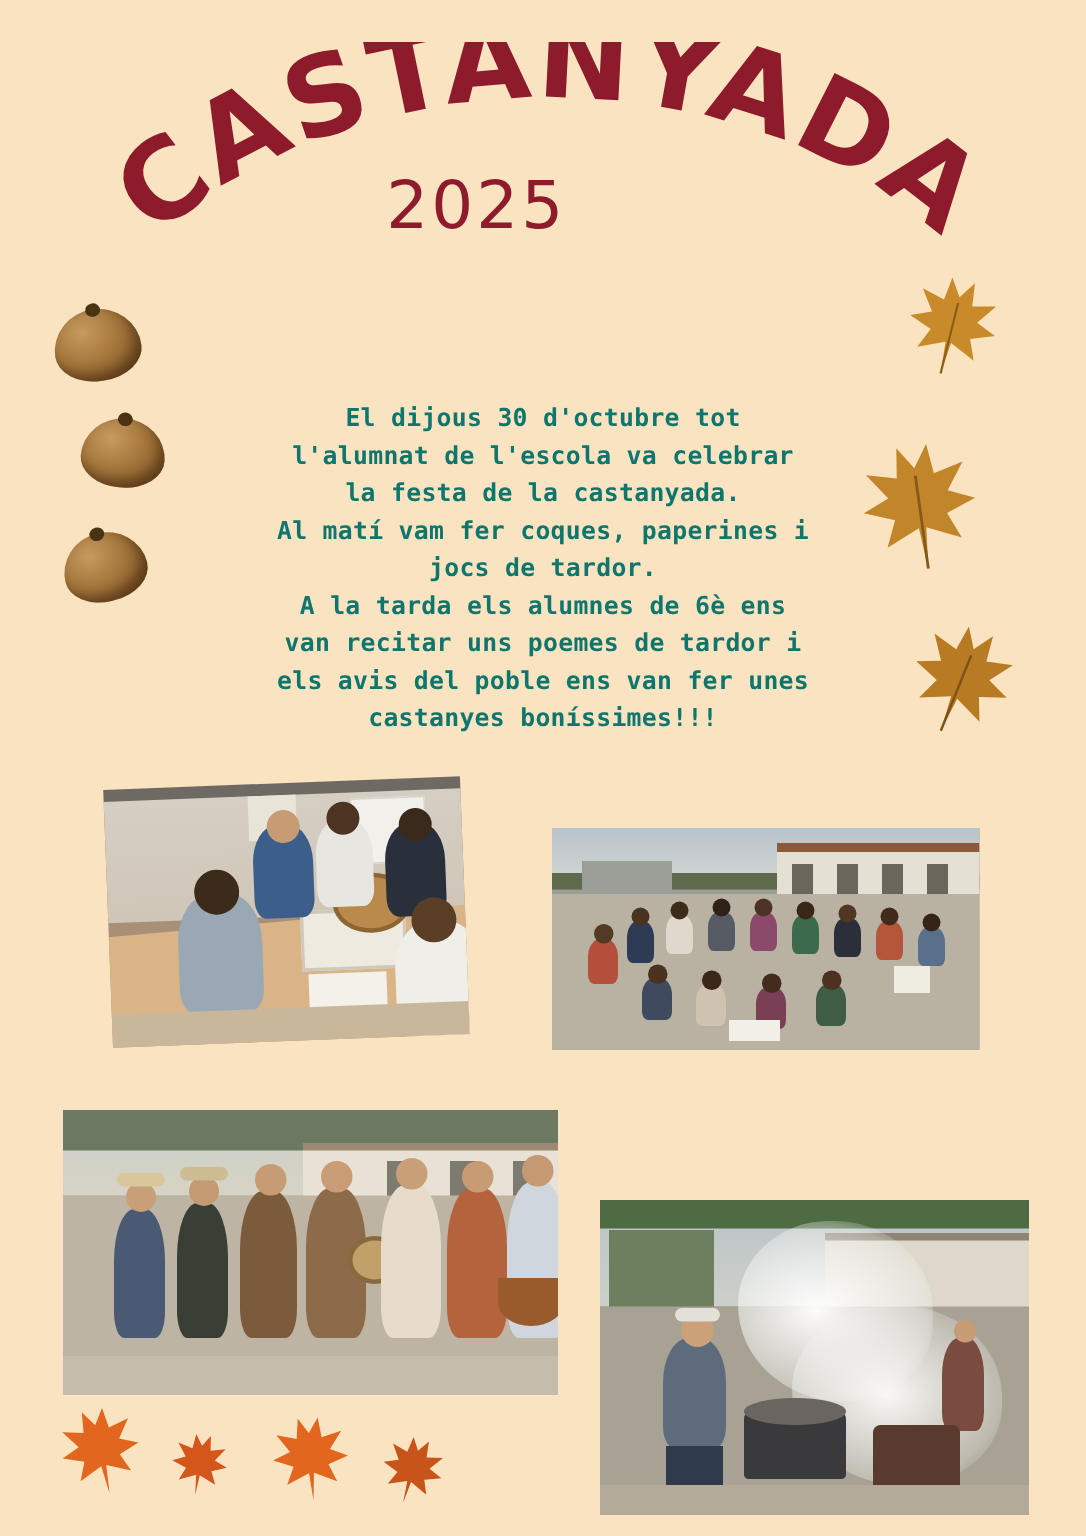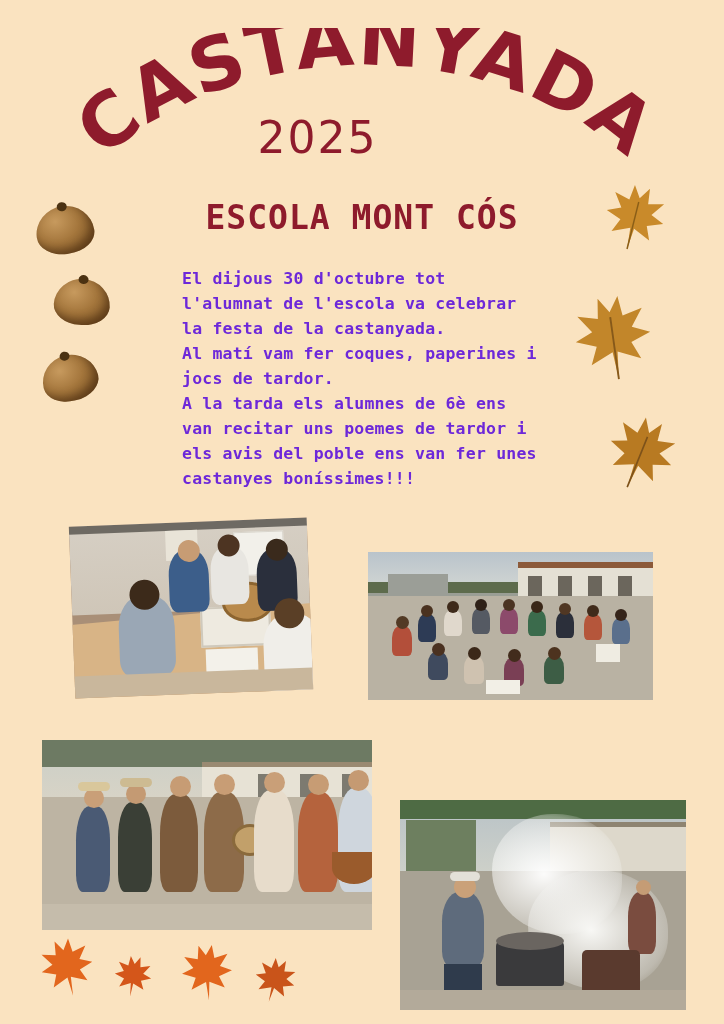--- a/index.html
+++ b/index.html
@@ -110,26 +110,26 @@
     letter-spacing: 1px;
     font-family: "DejaVu Sans Mono", monospace;
   }
 
   
   .bodytext {
     position: absolute;
     top: 266px;
     left: 182px;
     width: 360px;
-    text-align: left;
+    text-align: center;
     font-family: "DejaVu Sans Mono", monospace;
     font-weight: bold;
     font-size: 16.5px;
     line-height: 25px;
-    color: #6d28d9;
+    color: #0f766e;
     white-space: pre-line;
     letter-spacing: .2px;
   }
 
   
   .chestnut {
     position: absolute;
     border-radius: 50% 50% 48% 48% / 58% 58% 42% 42%;
     background:
       radial-gradient(ellipse at 35% 30%, #c79a5e 0%, #a4763c 45%, #6f4a1e 100%);
@@ -195,21 +195,20 @@
   <svg class="title-arc" viewBox="0 0 724 160">
     <defs>
       <path id="arcpath" d="M 72,168 A 330,240 0 0 1 660,168" fill="none"></path>
     </defs>
     <text text-anchor="middle">
       <textPath href="#arcpath" startOffset="50%">CASTANYADA</textPath>
     </text>
   </svg>
 
   <div class="year">2025</div>
-  <div class="school">ESCOLA MONT CÓS</div>
 
   <div class="bodytext">El dijous 30 d'octubre tot l'alumnat de l'escola va celebrar la festa de la castanyada.
 Al matí vam fer coques, paperines i jocs de tardor.
 A la tarda els alumnes de 6è ens van recitar uns poemes de tardor i els avis del poble ens van fer unes castanyes boníssimes!!!</div>
 
   <div class="chestnut c1"></div>
   <div class="chestnut c2"></div>
   <div class="chestnut c3"></div>
 
   <svg class="leaf" style="left:604px; top:182px; width:62px; height:70px; transform:rotate(14deg);" viewBox="0 0 64 72">

